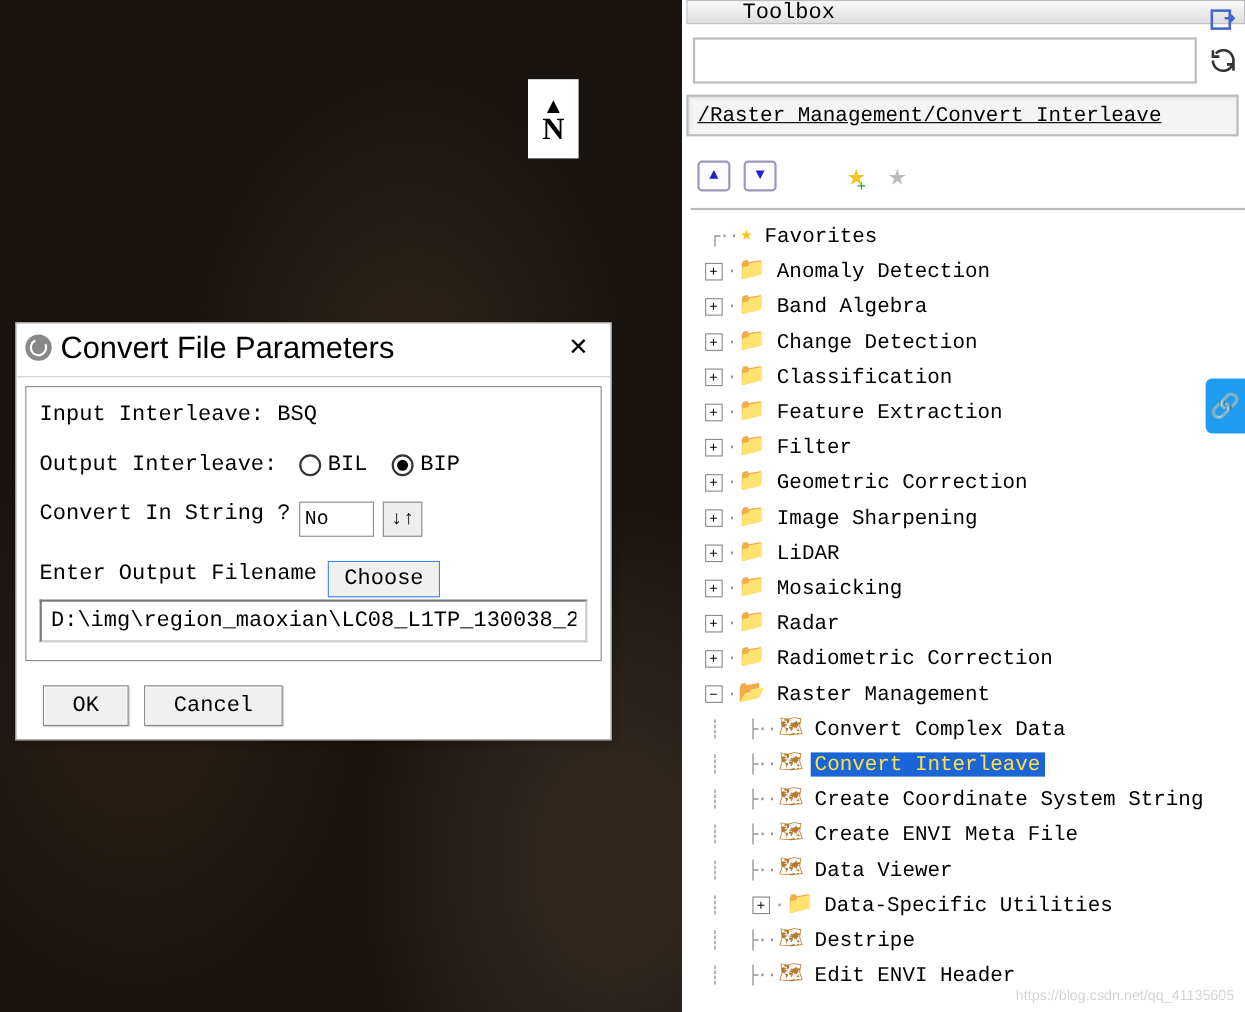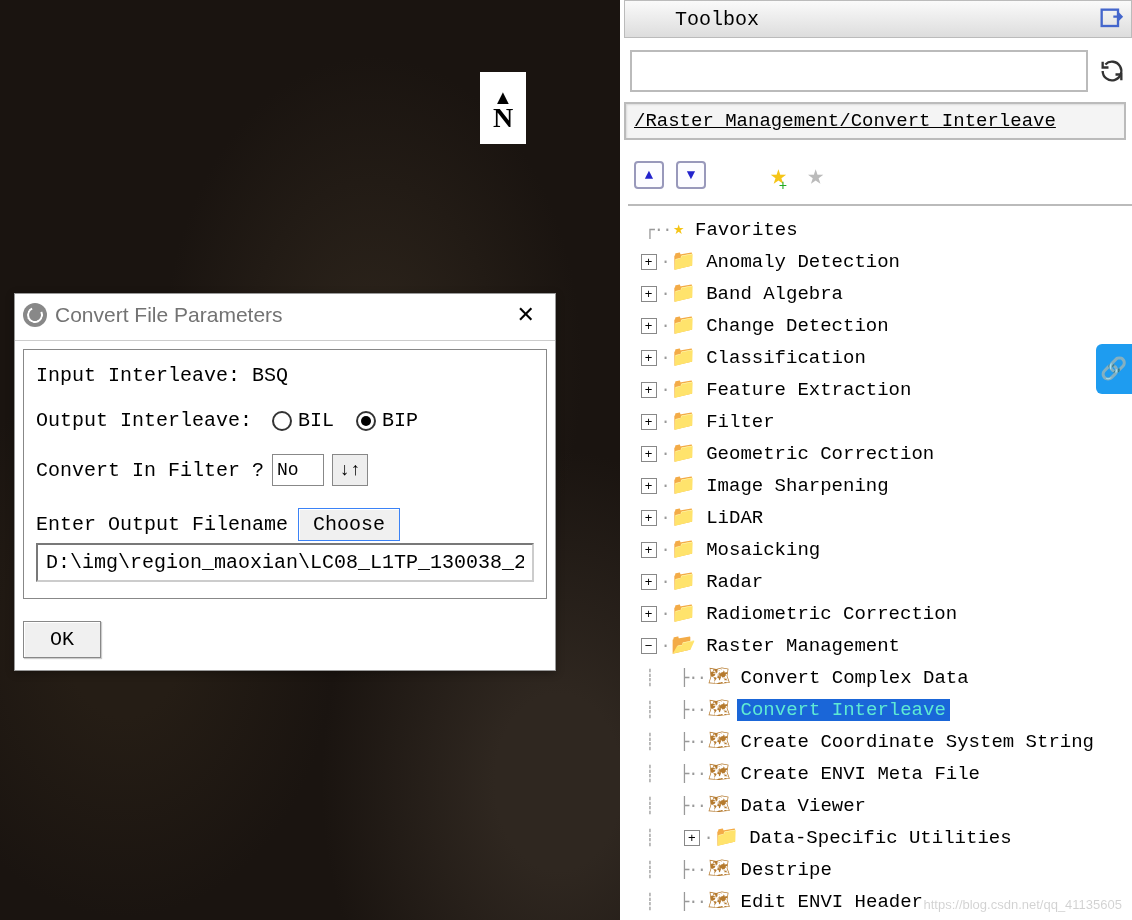--- a/index.html
+++ b/index.html
@@ -72,42 +72,41 @@
     content: "";
     position: absolute;
     inset: 4px;
     border: 2px solid #fff;
     border-radius: 50%;
     transform: rotate(20deg);
     border-top-color: transparent;
   }
   .dialog-title {
     font-family: Arial, sans-serif;
-    font-size: 21px;
+    font-size: 28px;
     font-weight: normal;
-    color: #737373;
+    color: #000000;
   }
   .dialog-close {
     margin-left: auto;
     font-size: 22px;
     padding: 2px 10px;
     font-family: Arial, sans-serif;
     cursor: pointer;
   }
   .dialog-body {
     padding: 8px;
   }
   .group-box {
     border: 1px solid #888;
     padding: 14px 12px 16px 12px;
     margin-bottom: 14px;
   }
   .row {
     display: flex;
-    align-items: center;
     margin-bottom: 22px;
     font-size: 20px;
   }
   .row:last-child { margin-bottom: 0; }
   .radio {
     display: inline-flex;
     align-items: center;
     margin-right: 22px;
   }
   .radio-circle {
@@ -121,21 +120,21 @@
     justify-content: center;
   }
   .radio-circle.selected::after {
     content: "";
     width: 10px;
     height: 10px;
     background: #000;
     border-radius: 50%;
   }
   .inplace-input {
-    width: 52px;
+    width: 68px;
     height: 32px;
     border: 1px solid #888;
     font-family: inherit;
     font-size: 18px;
     text-align: left;
     padding: 2px 4px;
     margin: 0 8px;
   }
   .swap-btn {
     width: 36px;
@@ -159,21 +158,21 @@
     box-shadow: inset 1px 1px 0 #fff;
   }
   .file-input {
     width: 100%;
     font-family: inherit;
     font-size: 20px;
     padding: 6px 8px;
     border: 2px inset #ccc;
   }
   .dialog-buttons {
-    padding: 0 8px 12px 8px;
+    padding: 0 8px 12px 24px;
     display: flex;
     gap: 14px;
   }
   .dialog-btn {
     padding: 6px 26px;
     border: 1px solid #888;
     background: #f0f0f0;
     font-family: inherit;
     font-size: 20px;
     cursor: pointer;
@@ -181,21 +180,21 @@
   }
   .right-pane {
     position: absolute;
     left: 624px;
     top: 0;
     width: 508px;
     height: 920px;
     background: #fff;
   }
   .toolbox-header {
-    height: 38px;
+    height: 22px;
     background: linear-gradient(#fafafa, #ddd);
     border: 1px solid #bbb;
     display: flex;
     align-items: center;
     padding-left: 50px;
     font-size: 20px;
     position: relative;
   }
   .toolbox-header-icon {
     position: absolute;
@@ -303,21 +302,21 @@
     color: #f5c518;
     font-size: 18px;
     margin: 0 7px 0 2px;
   }
   .tree-label {
     padding: 1px 4px;
     text-align: center;
   }
   .tree-label.selected {
     background: #1a66d8;
-    color: #5eead4;
+    color: #fde047;
   }
   .share-tab {
     position: absolute;
     right: 0;
     top: 344px;
     width: 36px;
     height: 50px;
     background: #1e9cf0;
     border-radius: 6px 0 0 6px;
     display: flex;
@@ -361,37 +360,38 @@
           <label class="radio">
             <span class="radio-circle"></span>
             <span>BIL</span>
           </label>
           <label class="radio">
             <span class="radio-circle selected"></span>
             <span>BIP</span>
           </label>
         </div>
         <div class="row">
-          <span>Convert In Filter ?</span>
+          <span>Convert In String ?</span>
           <input class="inplace-input" value="No" style="">
           <div class="swap-btn">
             <span>↓↑</span>
           </div>
         </div>
         <div class="row" style="margin-bottom:2px">
           <span>Enter Output Filename</span>
           <button class="choose-btn">Choose</button>
         </div>
         <div class="row">
           <input class="file-input" value="D:\img\region_maoxian\LC08_L1TP_130038_2C" style="">
         </div>
       </div>
     </div>
     <div class="dialog-buttons">
       <button class="dialog-btn">OK</button>
+      <button class="dialog-btn">Cancel</button>
     </div>
   </div>
 </div>
 
 <div class="right-pane">
   <div class="toolbox-header">
     <span>Toolbox</span>
     <svg class="toolbox-header-icon" viewBox="0 0 24 24">
         <rect x="4" y="4" width="14" height="14" fill="none" stroke="#4466cc" stroke-width="2"></rect>
         <path d="M14 10 l6 0 M18 7 l3 3 -3 3" stroke="#4466cc" stroke-width="2" fill="none"></path>

